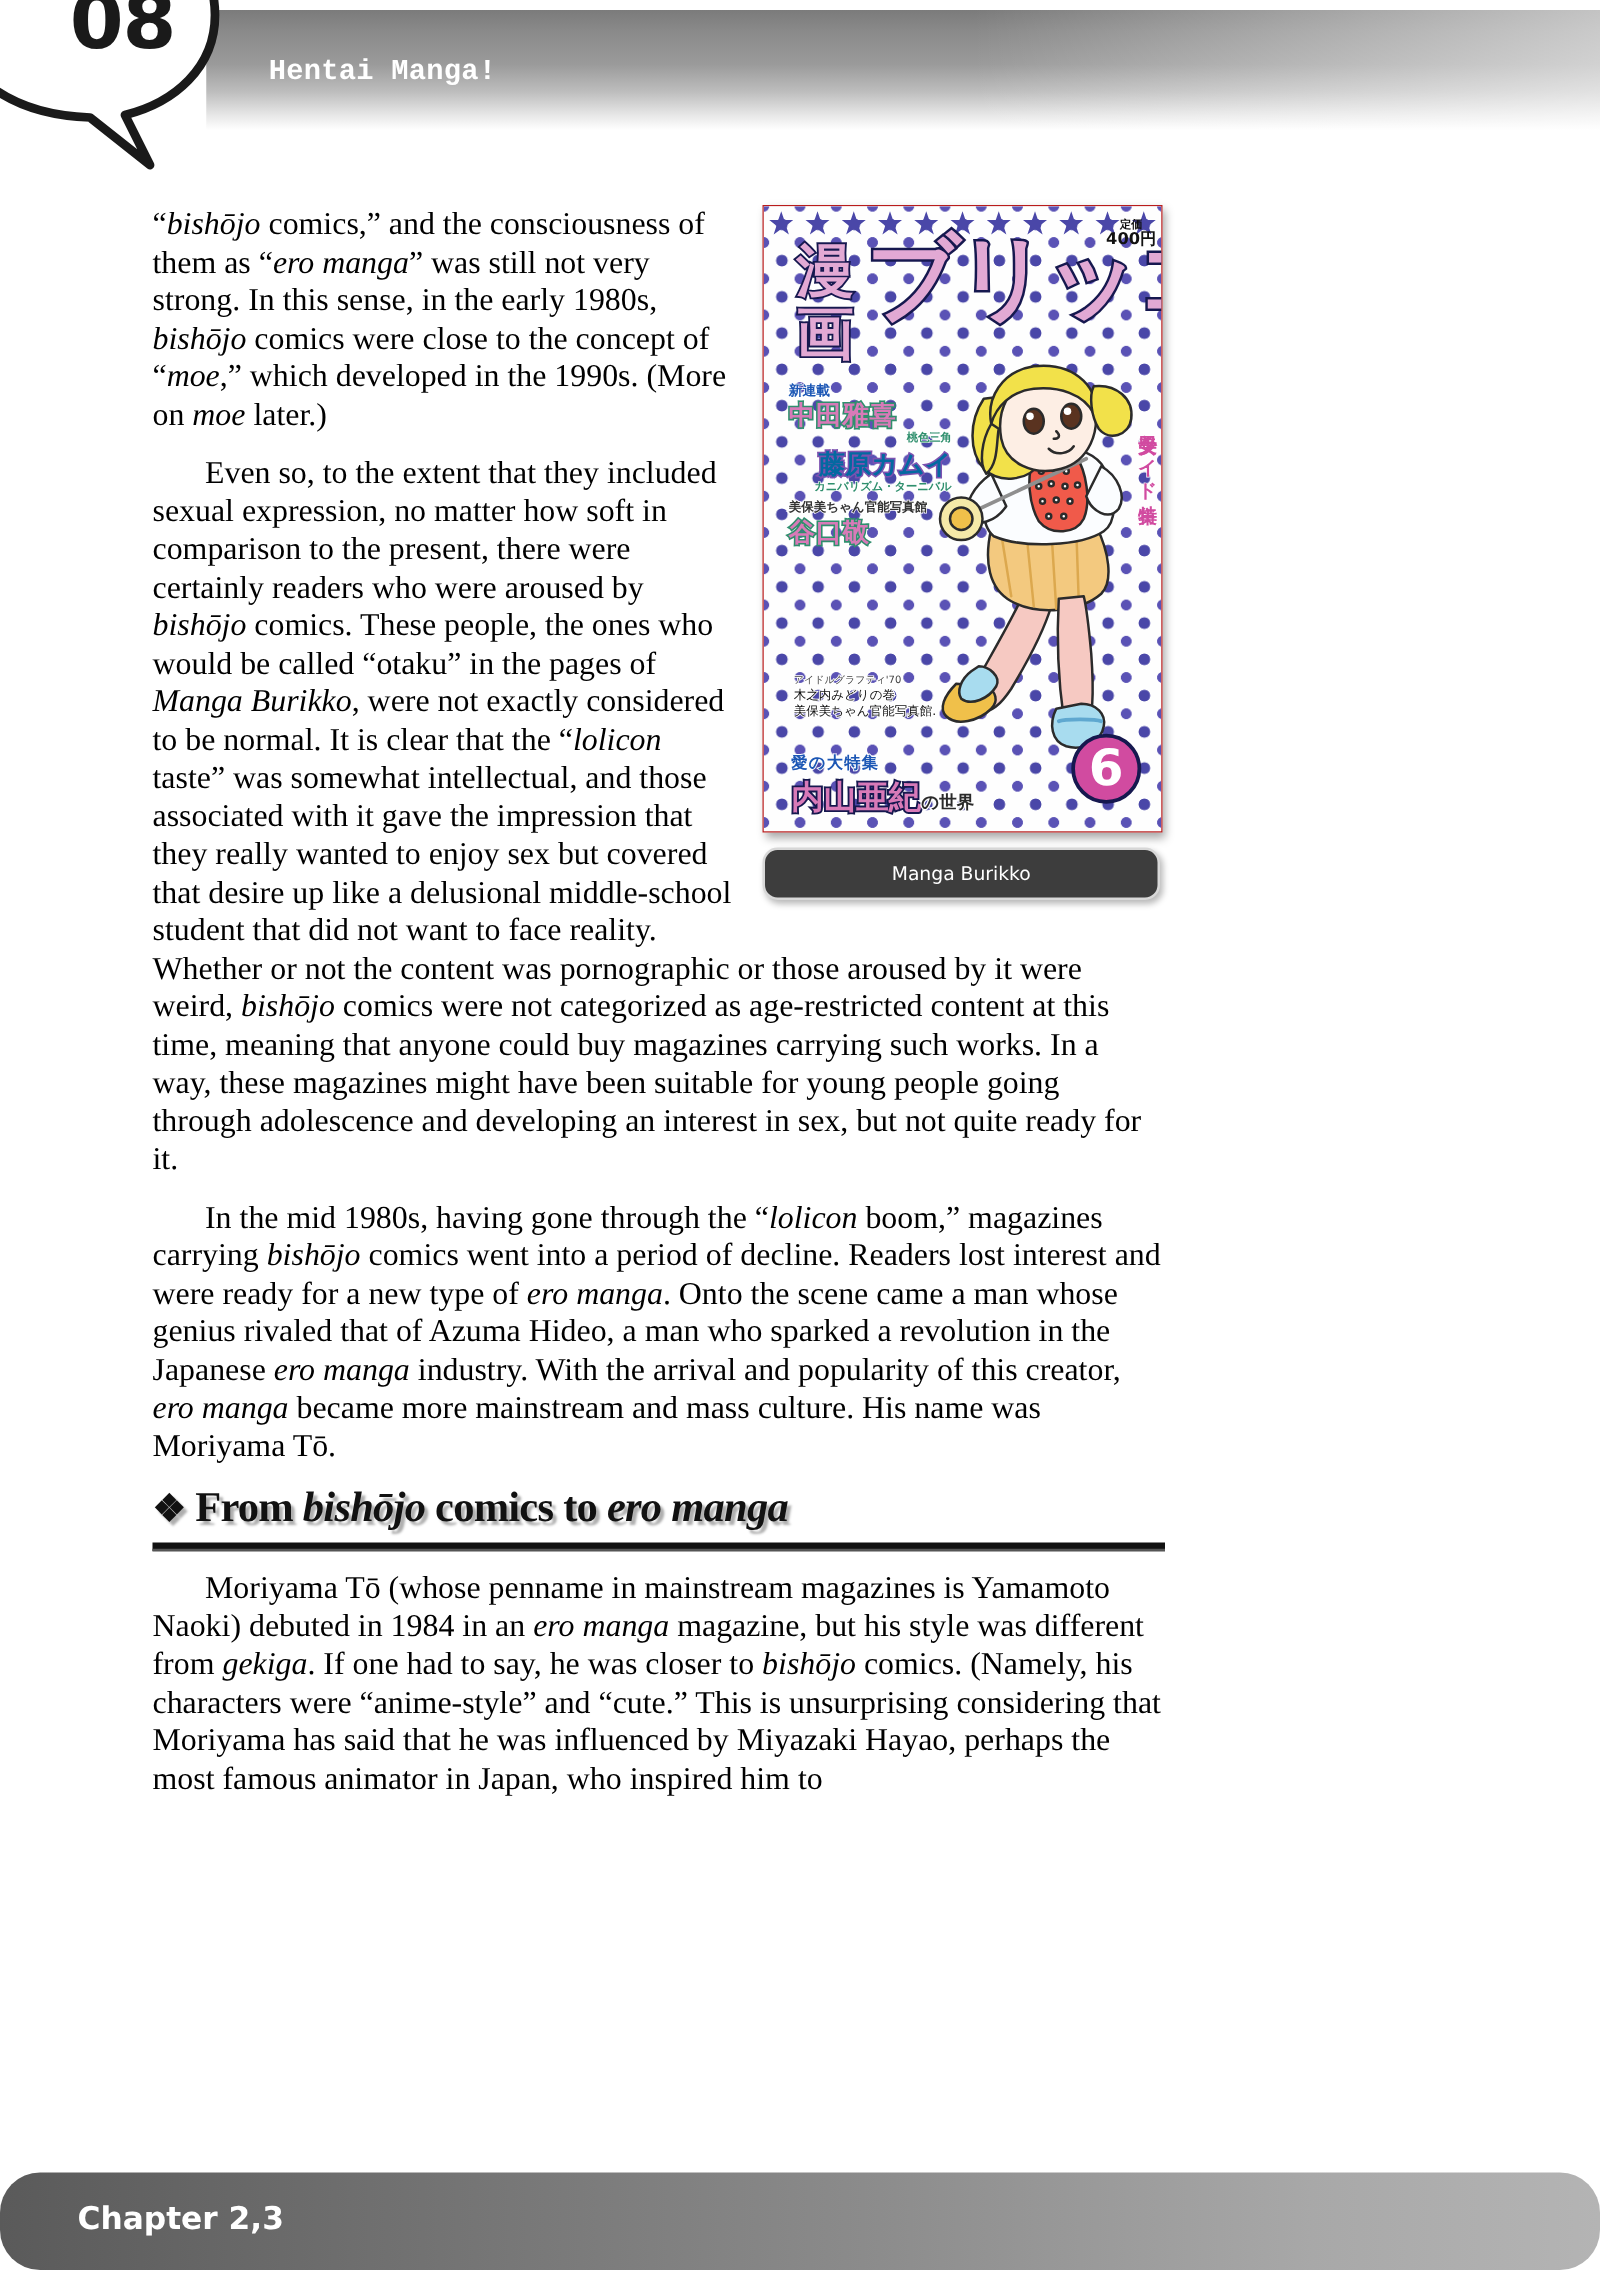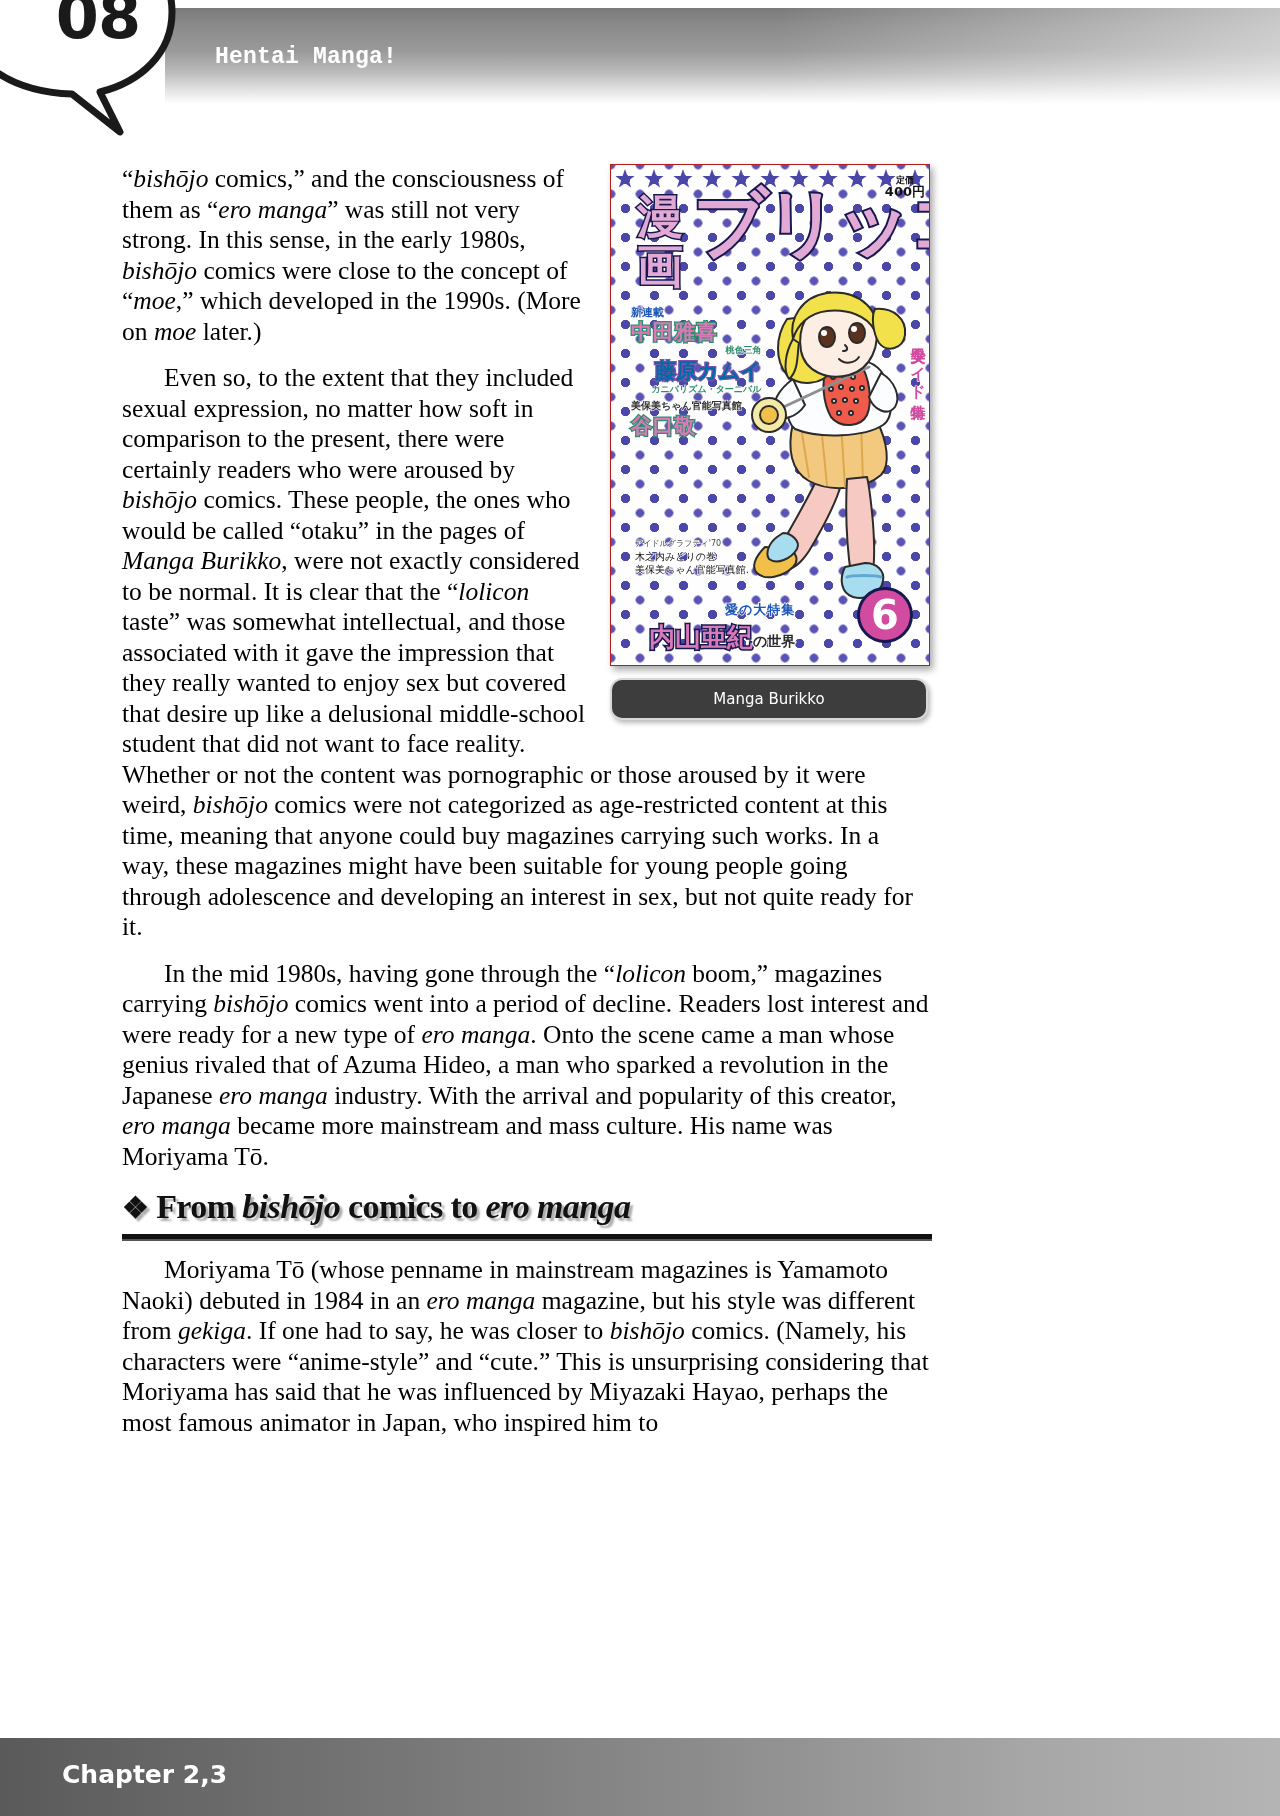--- a/index.html
+++ b/index.html
@@ -262,40 +262,38 @@
     paint-order: stroke fill;
   }
   .bottom-credits .tiny { font-size: 8px; color:#444; }
 
   .feature {
     position: absolute;
     left: 22px;
     bottom: 10px;
     z-index: 5;
     font-family: Liberation Sans, sans-serif;
-    text-align: right;
   }
   .feature .f1 {
     font-size: 13px;
     font-weight: bold;
     color: #1c57b5;
     -webkit-text-stroke: 1.4px #ffffff;
     paint-order: stroke fill;
     margin-bottom: 1px;
     letter-spacing: 1px;
   }
   .feature .f2 {
     font-size: 26px;
     font-weight: bold;
     color: #d87ab8;
     -webkit-text-stroke: 3px #16184f;
     paint-order: stroke fill;
     letter-spacing: 0px;
     white-space: nowrap;
-    margin-left: 16px;
   }
   .feature .f2 .sm {
     font-size: 14px;
     color: #2a2a2a;
     -webkit-text-stroke: 2px #ffffff;
   }
   .issue-num {
     position: absolute;
     right: 16px;
     bottom: 22px;
@@ -371,20 +369,21 @@
   }
 
   
   .footer {
     position: absolute;
     left: 0;
     bottom: 0;
     width: 1280px;
     height: 78px;
     background: linear-gradient(to right, #5a5a5a 0%, #6e6e6e 22%, #8c8c8c 55%, #a8a8a8 82%, #b4b4b4 100%);
+    border-radius: 32px;
   }
   .footer-title {
     position: absolute;
     left: 62px;
     top: 22px;
     font-family: "DejaVu Sans", sans-serif;
     font-weight: bold;
     font-size: 25px;
     color: #ffffff;
   }

